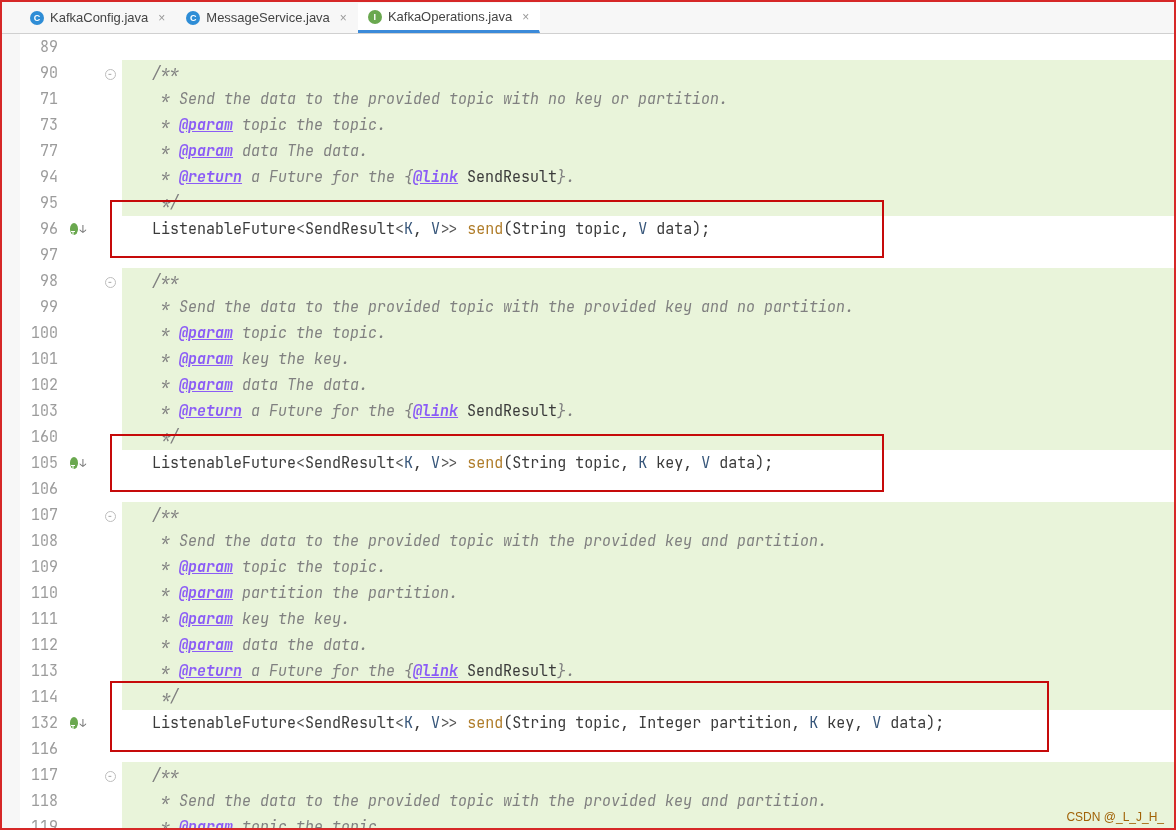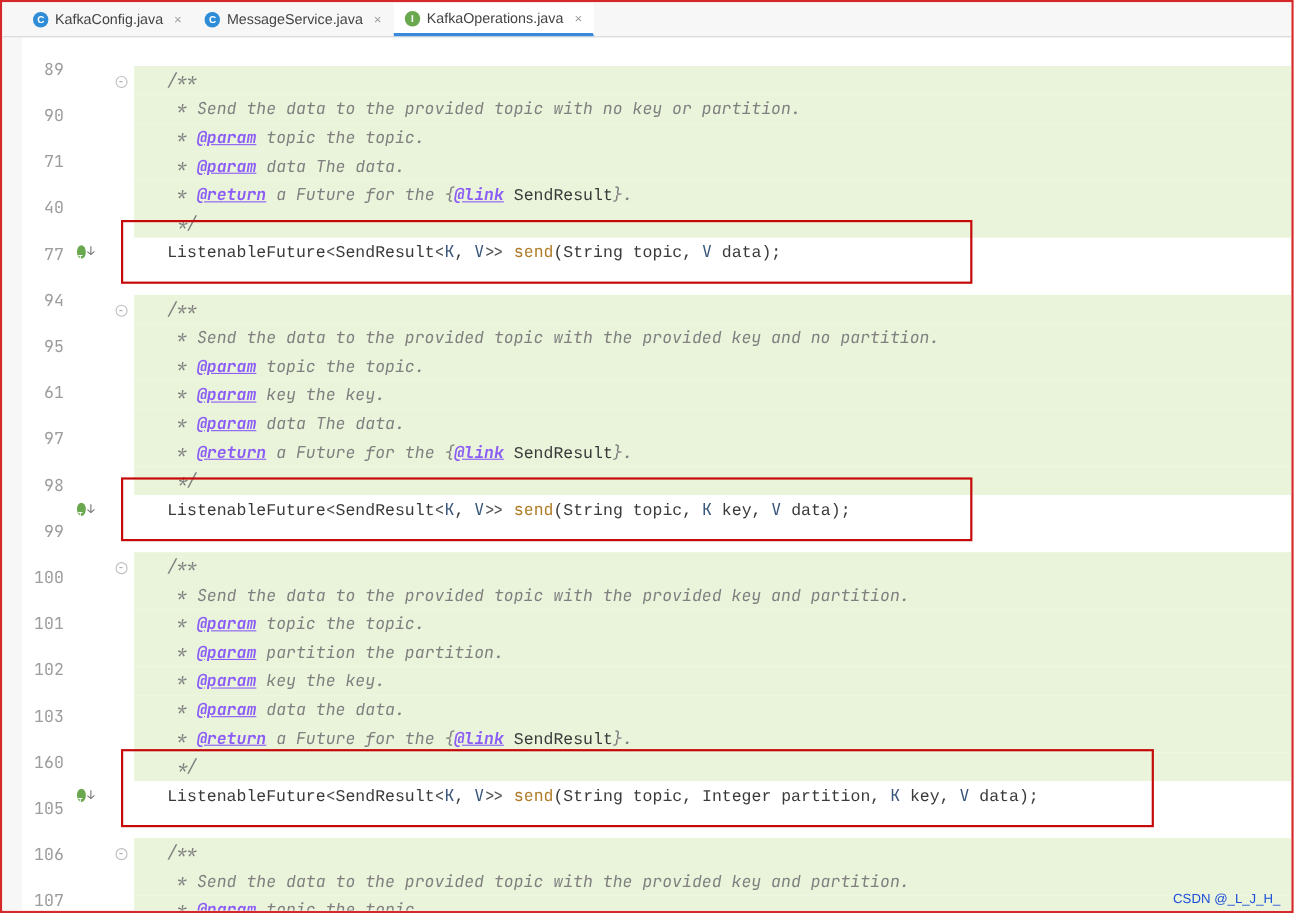--- a/index.html
+++ b/index.html
@@ -57,21 +57,21 @@
   }
   .left-gutter { width: 18px; background: #f7f7f7; }
   .line-numbers {
     width: 48px;
     background: #fff;
     color: #9c9c9c;
     text-align: right;
     padding-right: 10px;
     user-select: none;
   }
-  .line-numbers div { height: 26px; margin-top: 16px; }
+  .line-numbers div { height: 26px; }
   .icon-gutter {
     width: 32px;
     background: #fff;
     position: relative;
   }
   .fold-gutter {
     width: 22px;
     background: #fff;
     position: relative;
   }
@@ -103,25 +103,25 @@
   .redbox {
     position:absolute;
     border:2px solid #c60a0a;
     pointer-events:none;
     z-index:5;
   }
   
   .cm  { color:#808080; font-style:italic; }
   .cm-tag { color:#8b5cf6; font-style:italic; text-decoration:underline; font-weight:bold;}
   .fn  { color:#b07d2a; }
-  .tp  { color:#3a3a3a;font-family:Liberation Mono, monospace; }
+  .tp  { color:#3a3a3a; }
   .gen { color:#37567a; }
   .br  { color:#555; }
   
-  .watermark { position:absolute; right:10px; bottom:4px; color:#1d4ed8; font-size:12px; font-family:sans-serif;margin-left:40px;}
+  .watermark { position:absolute; right:10px; bottom:4px; color:#a16207; font-size:12px; font-family:sans-serif;margin-left:40px;}
 </style>
 </head>
 <body>
 
 <div class="tabs" id="tabs">
     <div class="tab">
       <span class="icon icon-c">C</span>
       <span>KafkaConfig.java</span>
       <span class="close">×</span>
     </div>
@@ -136,25 +136,25 @@
       <span class="close">×</span>
     </div>
   </div>
 
 <div class="editor">
   <div class="left-gutter"></div>
   <div class="line-numbers" id="lineNumbers">
       <div>89</div>
       <div>90</div>
       <div>71</div>
-      <div>40</div>
+      <div>73</div>
       <div>77</div>
       <div>94</div>
       <div>95</div>
-      <div>61</div>
+      <div>96</div>
       <div>97</div>
       <div>98</div>
       <div>99</div>
       <div>100</div>
       <div>101</div>
       <div>102</div>
       <div>103</div>
       <div>160</div>
       <div>105</div>
       <div>106</div>

